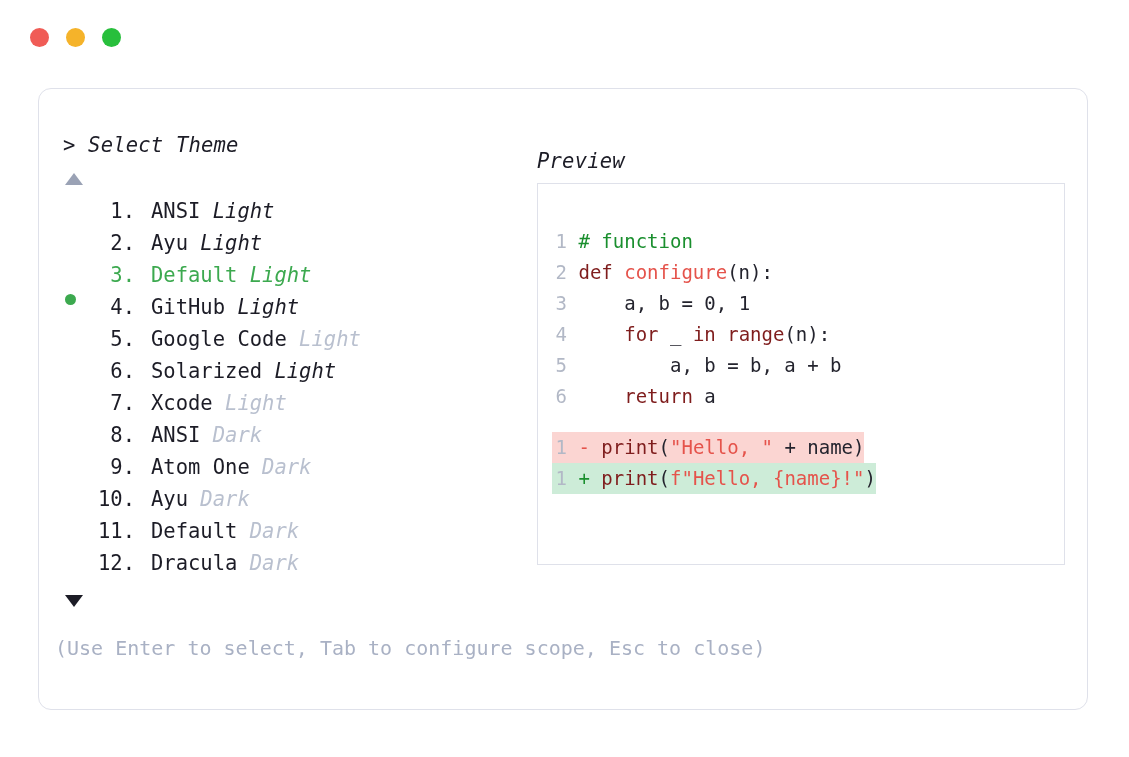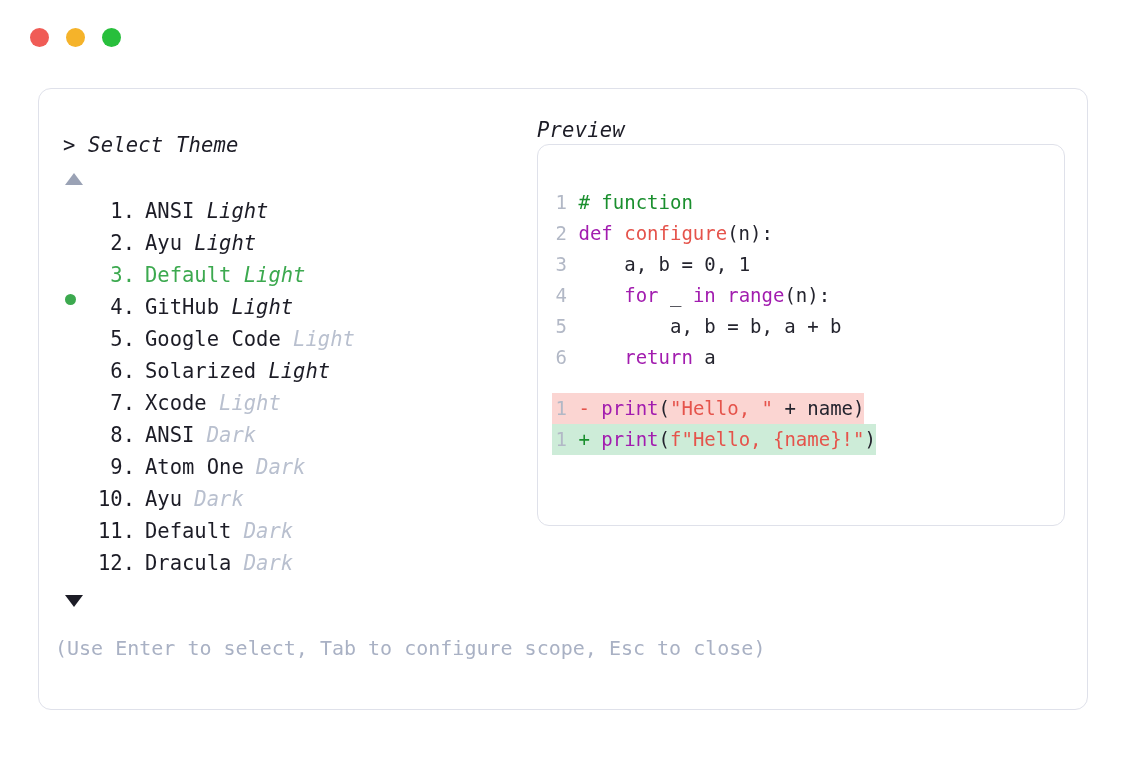--- a/index.html
+++ b/index.html
@@ -55,21 +55,21 @@
   
   .col-left {
     position: absolute;
     left: 24px;
     top: 42px;
     width: 470px;
   }
   .col-right {
     position: absolute;
     left: 498px;
-    top: 27px;
+    top: 58px;
     width: 530px;
   }
 
   .heading {
     font-size: 20.5px;
     line-height: 28px;
     color: #1c1c26;
     letter-spacing: 0.2px;
     white-space: pre;
     font-style: italic;
@@ -121,61 +121,61 @@
     border-radius: 50%;
     background: #3ca94f;
   }
   .num {
     width: 46px;
     flex: 0 0 46px;
     text-align: right;
     color: #1c1c26;
   }
   .name {
-    margin-left: 10px;
+    margin-left: 16px;
     color: #1c1c26;
   }
   .variant {
     color: #b9c0cf;
     font-style: italic;
   }
   .theme-row.selected .num,
   .theme-row.selected .num-dot,
   .theme-row.selected .name,
   .theme-row.selected .variant {
     color: #3ca94f;
   }
   .variant.strong { color: #1c1c26; }
 
   
   .preview-box {
-    margin-top: 0;
+    margin-top: 8px;
     width: 528px;
     height: 382px;
     box-sizing: border-box;
     border: 1.5px solid #dfe1ea;
-    border-radius: 12px;
+    border-radius: 0;
     background: #ffffff;
     padding: 42px 0 0 0;
     overflow: hidden;
   }
   .code-line {
     font-size: 19px;
     line-height: 31px;
     white-space: pre;
     padding-left: 14px;
   }
   .gutter {
     color: #b2b8c6;
     display: inline-block;
     width: 15px;
     text-align: right;
   }
   .tok-com  { color: #1a8f2e; }
-  .tok-kw   { color: #a21caf; }
+  .tok-kw   { color: #7f1d1d; }
   .tok-fn   { color: #e5534b; }
   .tok-str  { color: #e5534b; }
   .tok-txt  { color: #24242e; }
   .tok-num  { color: #24242e; }
   .tok-minus{ color: #e5534b; }
   .tok-plus { color: #1a8f2e; }
 
   .diff-spacer { height: 20px; }
   .diff-line { padding-left: 14px; }
   .diff-line .hl {

